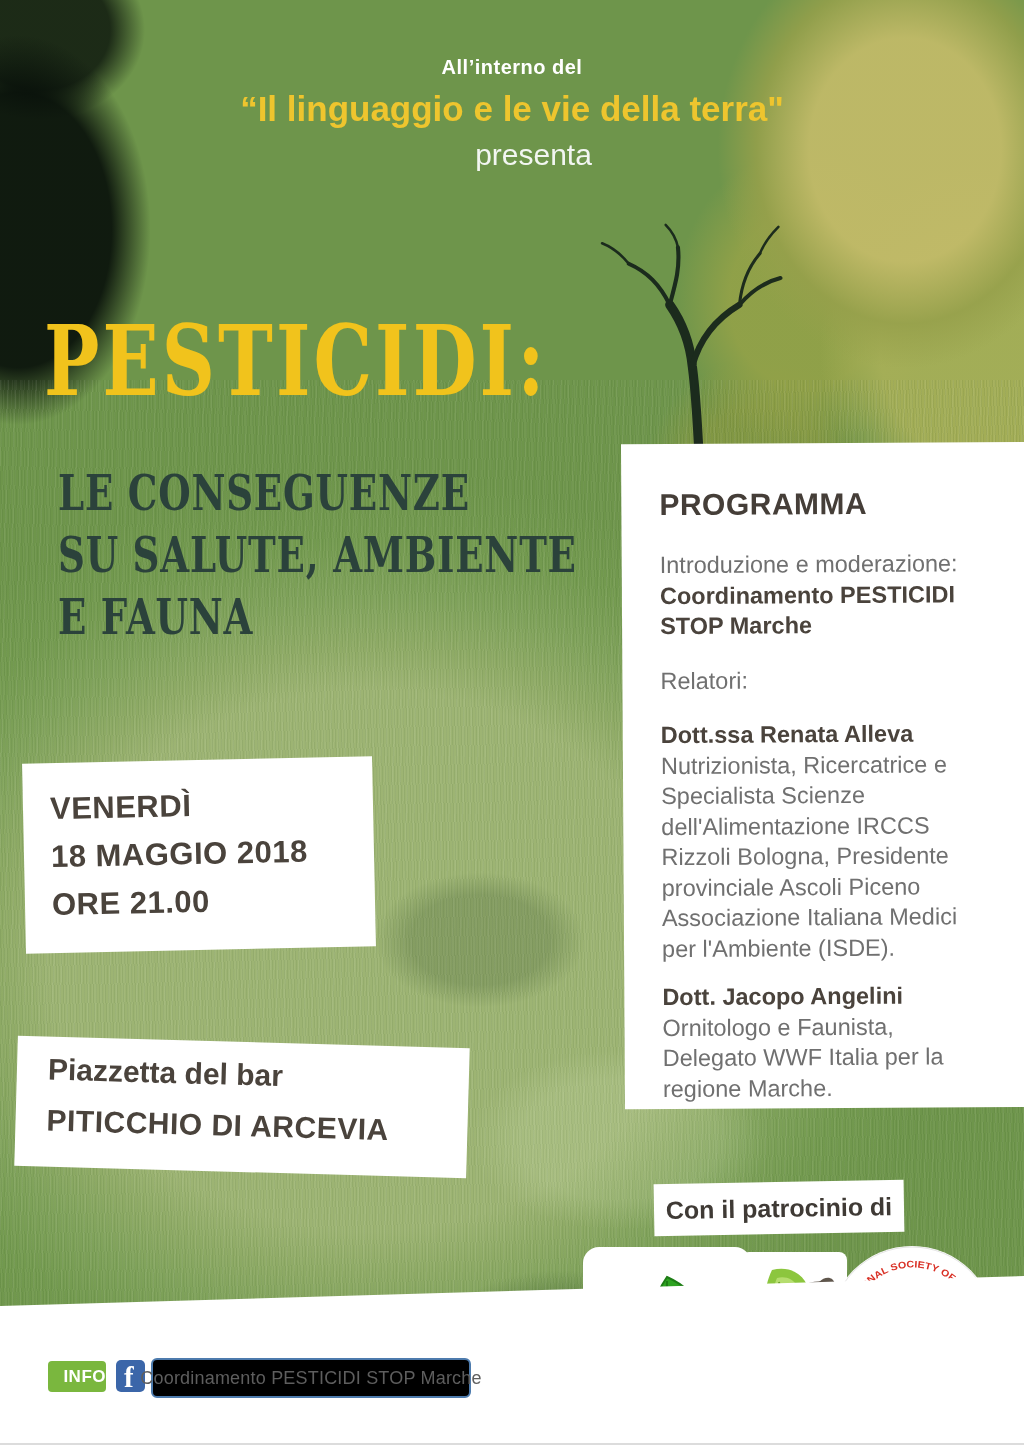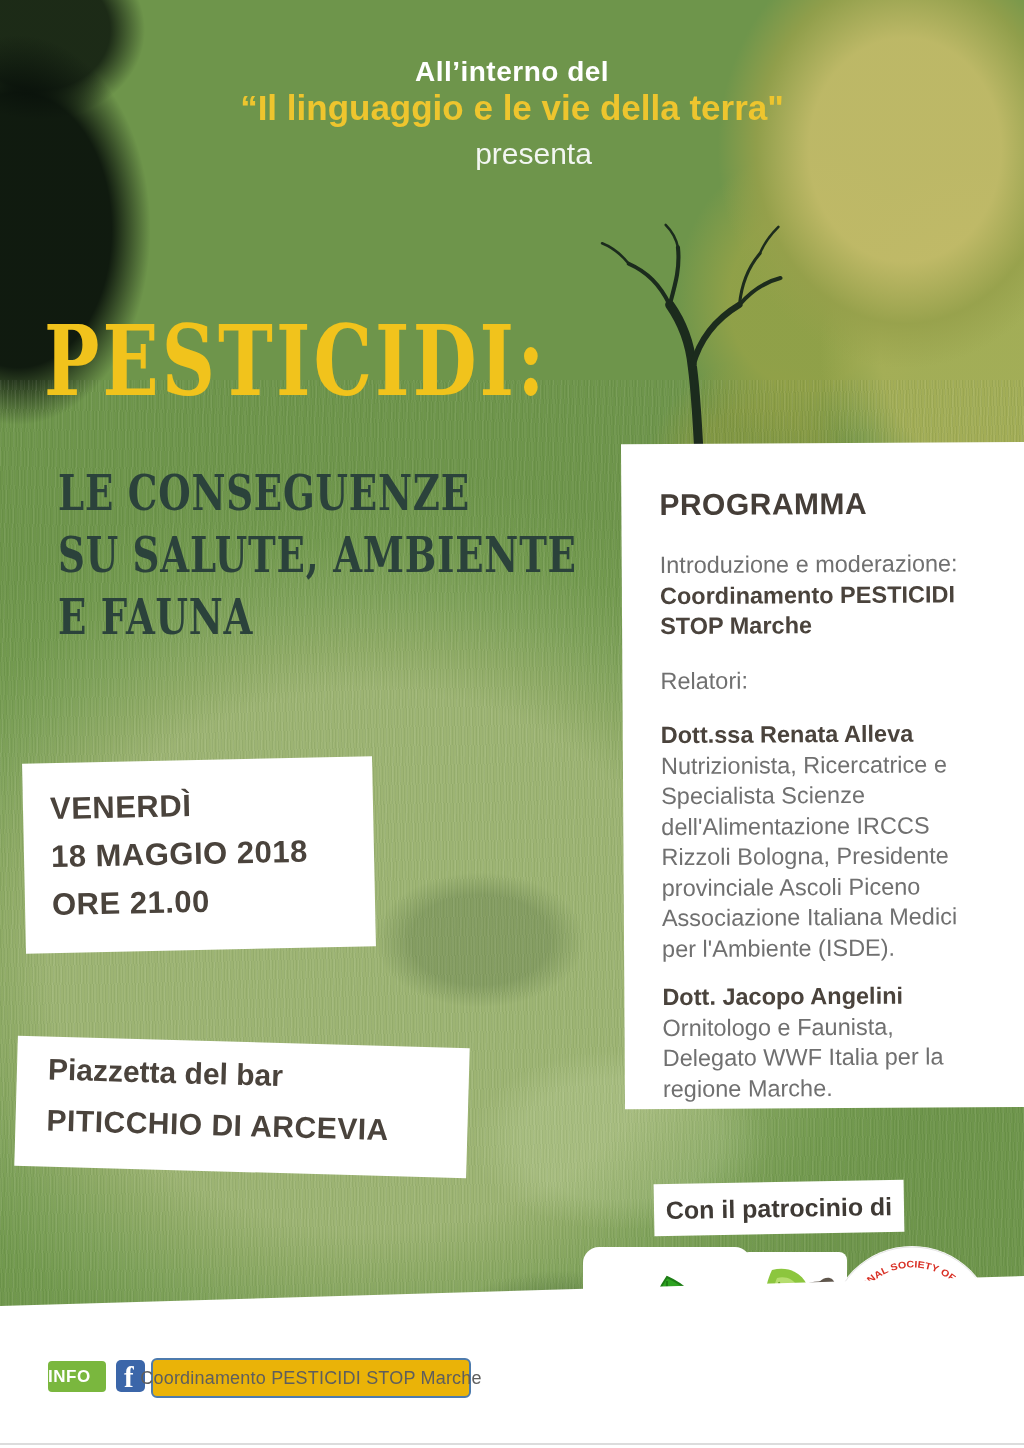--- a/index.html
+++ b/index.html
@@ -43,21 +43,21 @@
       radial-gradient(ellipse 160px 110px at 430px 1120px, rgba(25,55,22,.2) 0 50%, rgba(25,55,22,0) 75%),
       radial-gradient(ellipse 200px 120px at 620px 760px, rgba(240,250,215,.12) 0 50%, rgba(240,250,215,0) 75%),
       repeating-linear-gradient(93deg, rgba(255,255,240,.05) 0 1px, rgba(0,0,0,0) 1px 4px),
       repeating-linear-gradient(87deg, rgba(25,60,20,.07) 0 1px, rgba(0,0,0,0) 1px 3px),
       repeating-linear-gradient(91deg, rgba(255,255,255,.035) 0 2px, rgba(0,0,0,0) 2px 7px);
   }
   .bare-tree{ position:absolute; left:598px; top:222px; width:205px; height:268px; opacity:.95; }
 
   
   .header{ position:absolute; left:0; top:56px; width:1024px; text-align:center; color:#fff; }
-  .h-line1{ font-size:28px; font-weight:bold; letter-spacing:.5px; }
+  .h-line1{ font-size:20px; font-weight:bold; letter-spacing:.5px; margin-bottom:10px; }
   .h-line2{ font-size:35px; font-weight:bold; color:#eec52e; }
   .h-line3{ font-size:35px; font-weight:bold; color:#eec52e; margin-bottom:9px; }
   .h-line4{ font-size:31px; font-weight:400; color:#f2f6f1; margin-bottom:8px; }
   .h-line5{ font-size:30px; font-weight:400; color:#f2f6f1;padding-left:43px; }
 
   
   .big-title{
     position:absolute; left:44px; top:304px; color:#f1c31c;
     font-family:"DejaVu Serif","Liberation Serif",serif; font-weight:bold;
     font-size:97px; letter-spacing:4px; white-space:nowrap;
@@ -99,25 +99,25 @@
   .logo-acc{ left:583px; top:1247px; width:168px; height:163px; border-radius:16px; }
   .logo-pan{ left:741px; top:1252px; width:106px; height:148px; border-radius:8px; }
   .logo-isde{ left:829px; top:1246px; width:166px; height:166px; border-radius:50%; }
 
   
   .footer{
     position:absolute; left:0; top:1276px; width:1024px; height:172px; background:#fff;
     clip-path:polygon(0 30px, 1024px 0, 1024px 172px, 0 172px);
   }
   .info-btn{ position:absolute; left:48px; top:1361px; width:58px; height:31px; background:#7ab73e;
-    border-radius:4px; color:#fff; font-size:17px; font-weight:bold; display:flex; align-items:center; justify-content:flex-start; letter-spacing:.5px;}
+    border-radius:4px; color:#fff; font-size:17px; font-weight:bold; display:flex; align-items:center; justify-content:flex-end; letter-spacing:.5px;}
   .fb-icon{ position:absolute; left:116px; top:1360px; width:29px; height:32px; background:#3b66a9;
     border-radius:5px; color:#fff; overflow:hidden; }
   .fb-icon span{ position:absolute; left:8px; top:1px; font-size:29px; font-weight:bold; font-family:"Liberation Serif",serif; }
-  .fb-box{ position:absolute; left:151px; top:1358px; width:316px; height:36px; background:#eab308;
+  .fb-box{ position:absolute; left:151px; top:1358px; width:316px; height:36px; background:#000000;
     border:2px solid #4d7bad; border-radius:6px; display:flex; align-items:center; justify-content:center; }
   .fb-box .t{ font-size:18px; color:#5e5e5e; letter-spacing:.2px; white-space:nowrap; }
   .bottom-line{ position:absolute; left:0; top:1443px; width:1024px; height:2px; background:#dcdcdc; }
 </style>
 </head>
 <body>
 
 <div class="poster">
 
   <div class="bg"></div>

